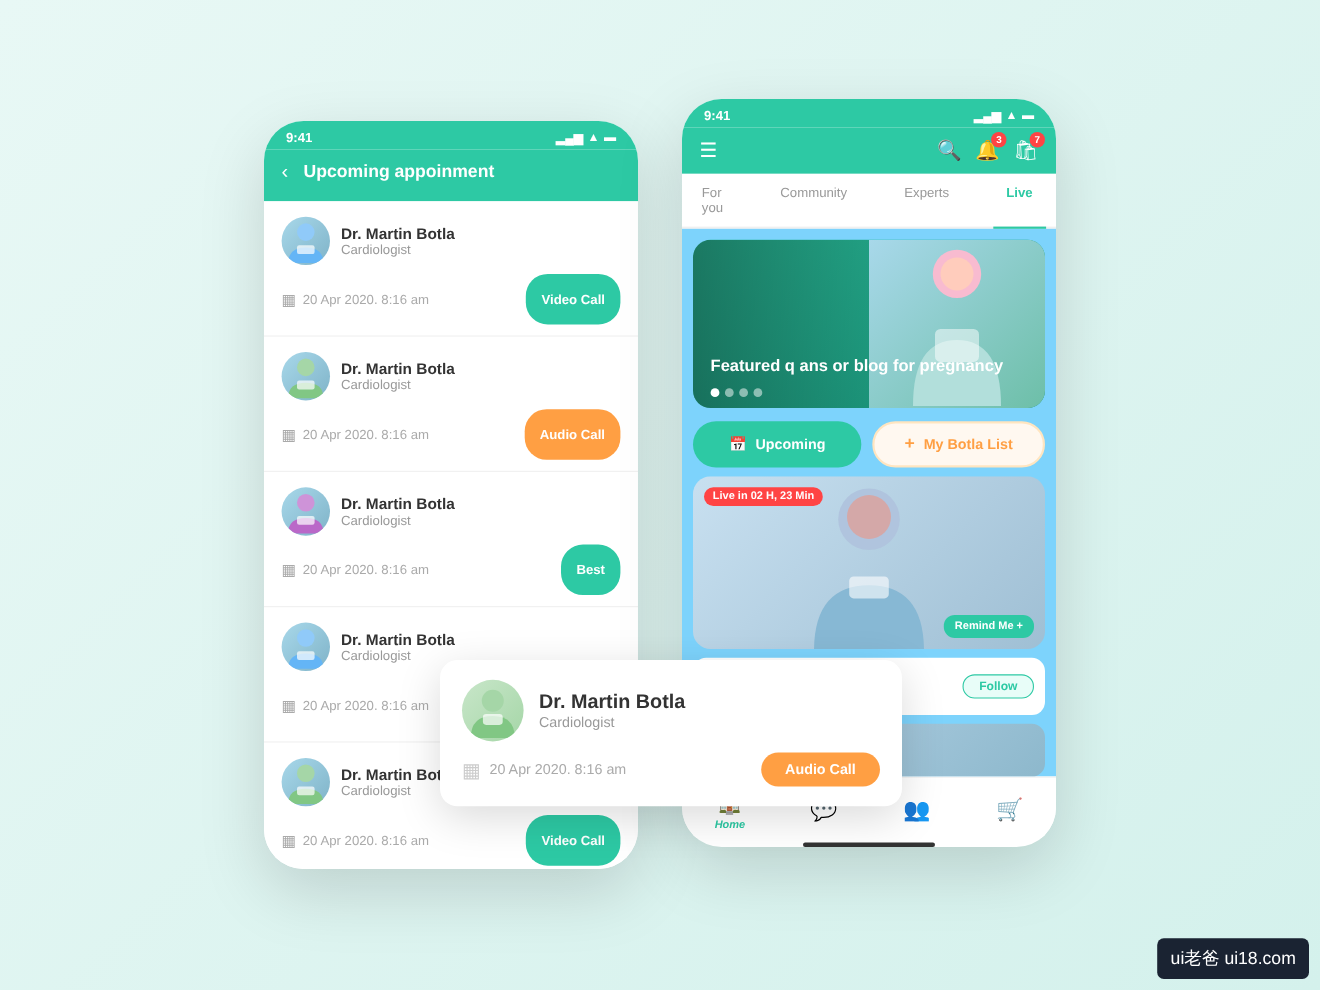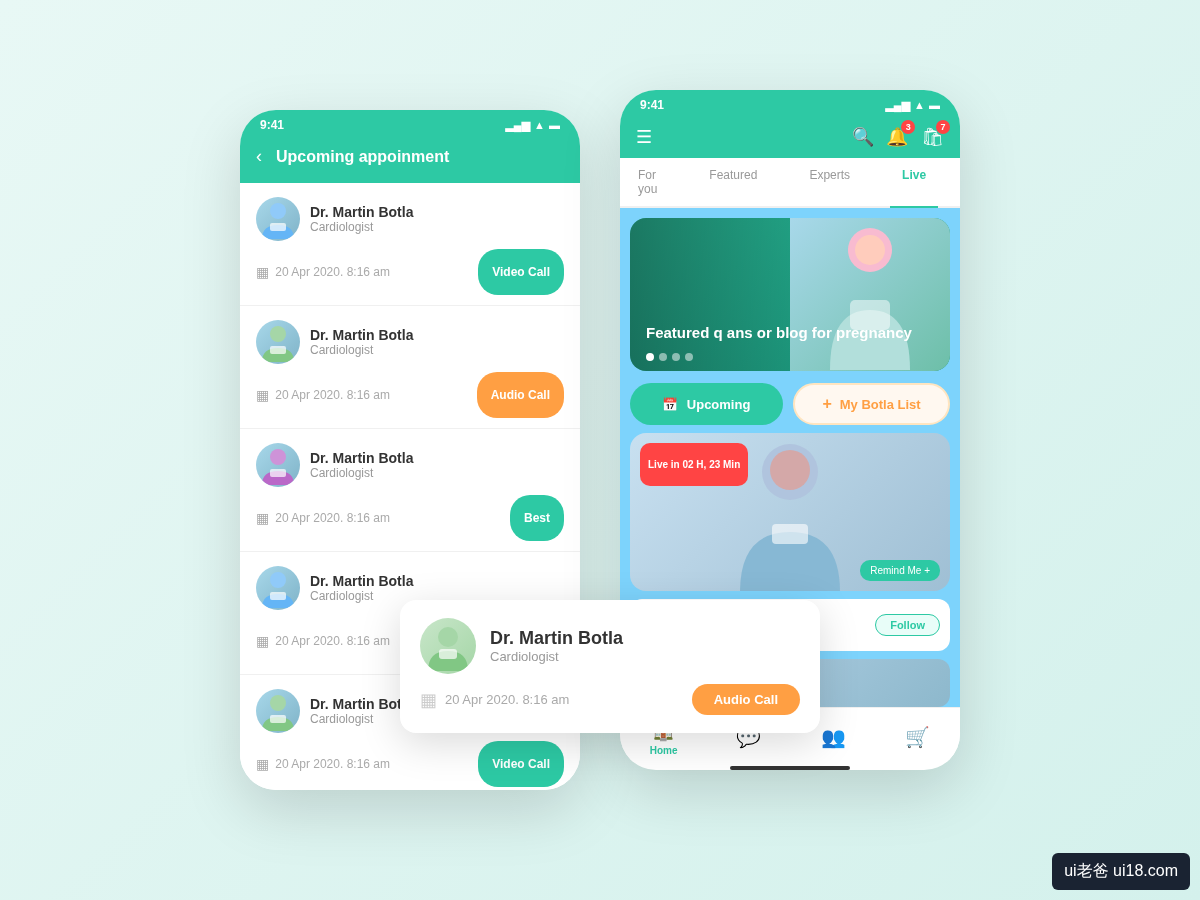--- a/index.html
+++ b/index.html
@@ -371,31 +371,31 @@
       background: linear-gradient(135deg, #b8d4e8 0%, #8db8cc 100%);
     }
     .live-badge {
       position: absolute;
       top: 10px;
       left: 10px;
       background: #ff4444;
       color: #fff;
       font-size: 10px;
       font-weight: 700;
-      padding: 16px 8px;
+      padding: 3px 8px;
       border-radius: 10px;
     }
     .remind-btn {
       position: absolute;
       bottom: 10px;
       right: 10px;
       background: #2dc9a4;
       color: #fff;
       font-size: 10px;
-      font-weight: 400;
+      font-weight: 700;
       padding: 5px 10px;
       border-radius: 10px;
       display: flex;
       align-items: center;
       gap: 4px;
     }
     .live-doc-img {
       width: 100%;
       height: 100%;
       background: linear-gradient(135deg, #c8e0f0 0%, #9fbfd4 100%);
@@ -474,20 +474,21 @@
       display: flex;
       flex-direction: column;
       align-items: center;
       gap: 3px;
       cursor: pointer;
     }
     .nav-item-label {
       font-size: 10px;
       color: #2dc9a4;
       font-weight: 600;
+      font-style: italic;
     }
     .nav-item .nav-icon {
       font-size: 20px;
       color: #aaa;
     }
     .nav-item.active .nav-icon { color: #2dc9a4; }
     .home-indicator {
       width: 120px;
       height: 4px;
       background: #333;
@@ -679,21 +680,21 @@
         </div>
         <div class="notif-badge">
           <span style="font-size:18px;">🛍</span>
           <div class="badge">7</div>
         </div>
       </div>
     </div>
 
     <div class="nav-tabs">
       <div class="nav-tab">For you</div>
-      <div class="nav-tab">Featured</div>
+      <div class="nav-tab">Community</div>
       <div class="nav-tab">Experts</div>
       <div class="nav-tab active">Live</div>
       <div class="nav-tab">Videos</div>
     </div>
 
     <div class="phone2-body">
 
       <div class="featured-banner">
         <div class="banner-overlay"></div>
         <div class="banner-doctor-img">

